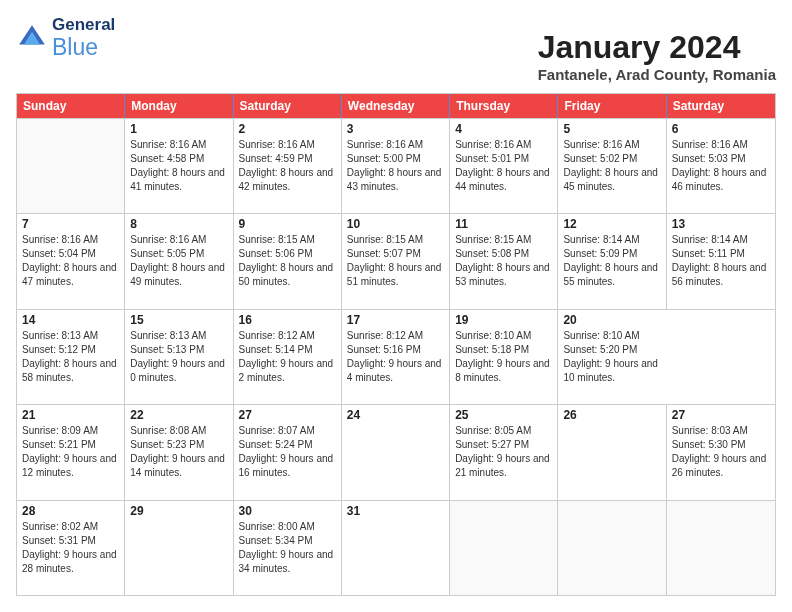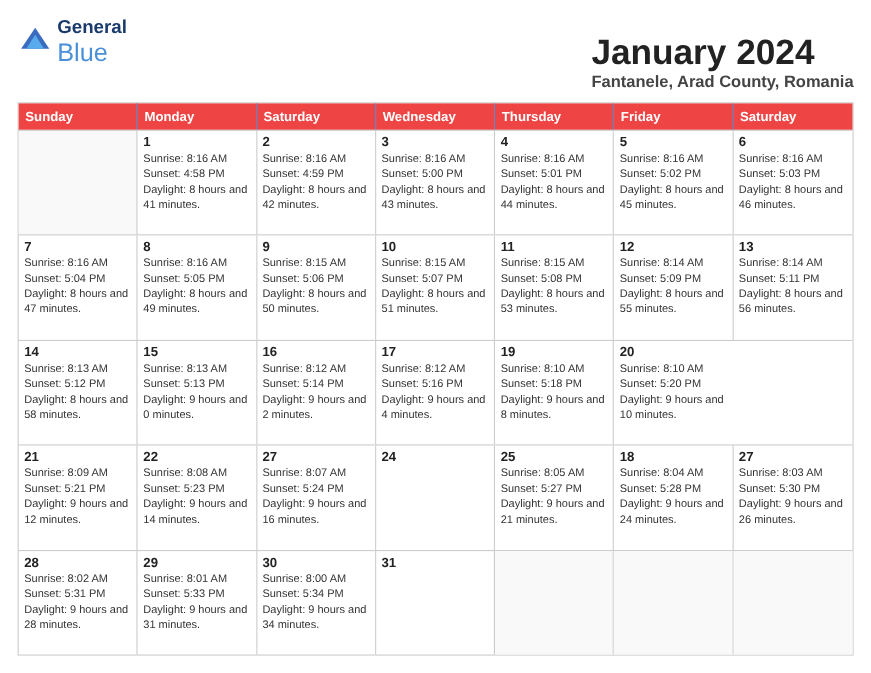--- a/index.html
+++ b/index.html
@@ -230,36 +230,34 @@
             <div class="cell-info">Sunrise: 8:07 AM<br>Sunset: 5:24 PM<br>Daylight: 9 hours and 16 minutes.</div>
           </div>
           <div class="calendar-cell">
             <div class="cell-day">24</div>
           </div>
           <div class="calendar-cell">
             <div class="cell-day">25</div>
             <div class="cell-info">Sunrise: 8:05 AM<br>Sunset: 5:27 PM<br>Daylight: 9 hours and 21 minutes.</div>
           </div>
           <div class="calendar-cell">
-            <div class="cell-day">18</div>
-            <div class="cell-info">Sunrise: 8:04 AM<br>Sunset: 5:28 PM<br>Daylight: 9 hours and 24 minutes.</div>
+            <div class="cell-day">26</div>
           </div>
           <div class="calendar-cell">
             <div class="cell-day">27</div>
             <div class="cell-info">Sunrise: 8:03 AM<br>Sunset: 5:30 PM<br>Daylight: 9 hours and 26 minutes.</div>
           </div>
         </div>
         <div class="calendar-week">
           <div class="calendar-cell">
             <div class="cell-day">28</div>
             <div class="cell-info">Sunrise: 8:02 AM<br>Sunset: 5:31 PM<br>Daylight: 9 hours and 28 minutes.</div>
           </div>
           <div class="calendar-cell">
             <div class="cell-day">29</div>
-            <div class="cell-info">Sunrise: 8:01 AM<br>Sunset: 5:33 PM<br>Daylight: 9 hours and 31 minutes.</div>
           </div>
           <div class="calendar-cell">
             <div class="cell-day">30</div>
             <div class="cell-info">Sunrise: 8:00 AM<br>Sunset: 5:34 PM<br>Daylight: 9 hours and 34 minutes.</div>
           </div>
           <div class="calendar-cell">
             <div class="cell-day">31</div>
           </div>
           <div class="calendar-cell empty-cell"></div>
           <div class="calendar-cell empty-cell"></div>

